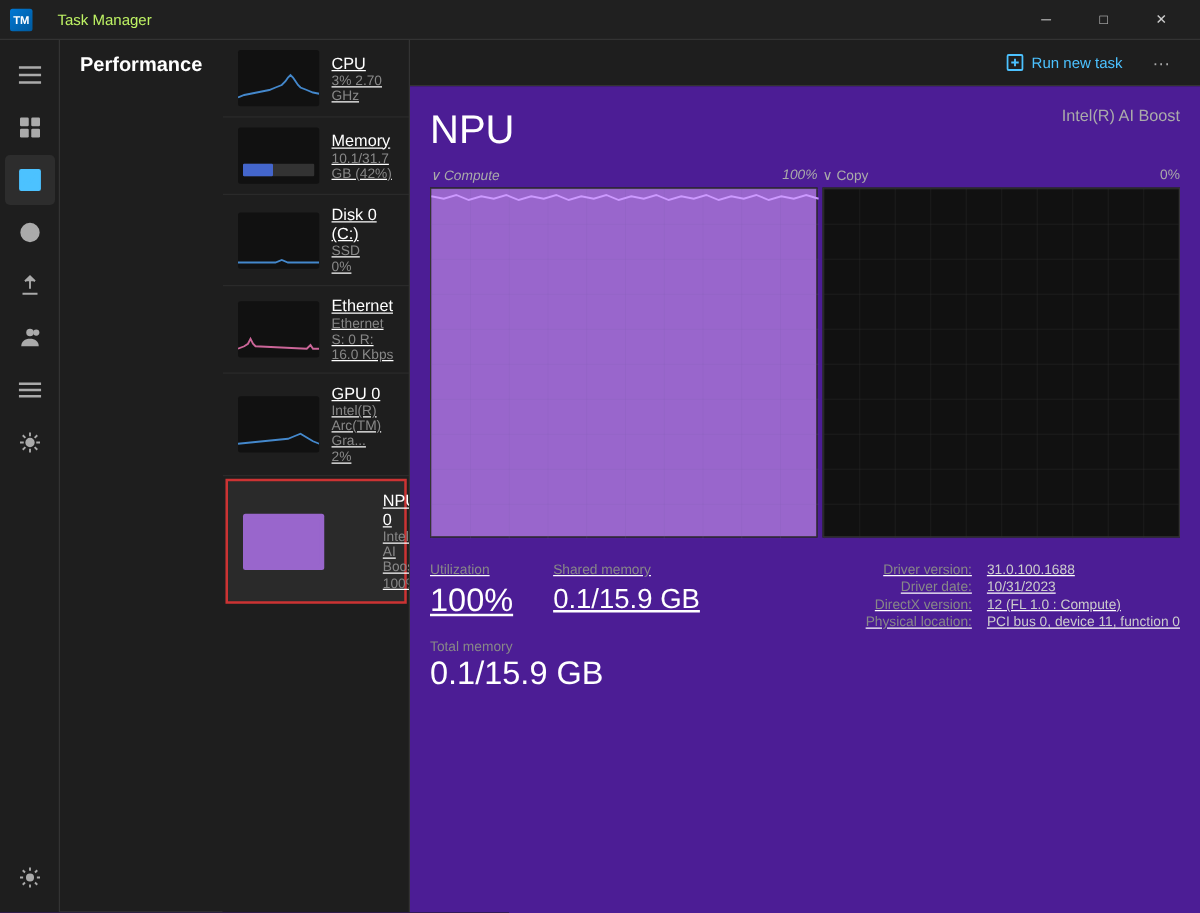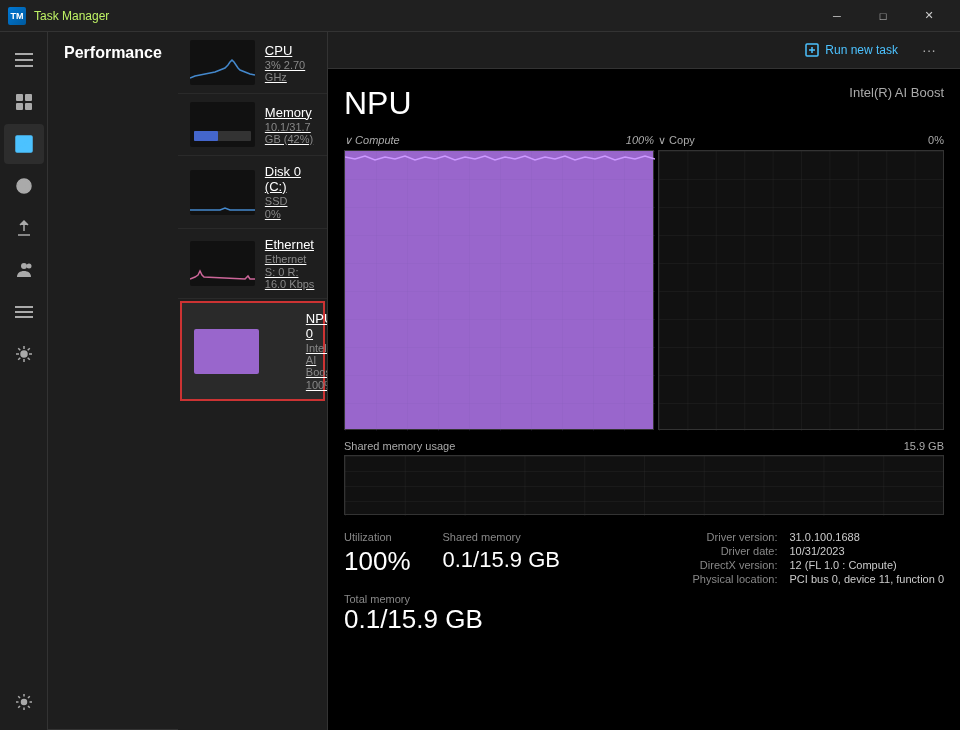--- a/index.html
+++ b/index.html
@@ -18,21 +18,21 @@
       background: #202020;
       display: flex;
       align-items: center;
       justify-content: space-between;
       padding: 0 8px;
       border-bottom: 1px solid #333;
     }
     .titlebar-left {
       display: flex;
       align-items: center;
-      gap: 8px;
+      gap: 20px;
     }
     .app-icon {
       width: 18px;
       height: 18px;
       background: linear-gradient(135deg, #0078d4, #005a9e);
       border-radius: 2px;
       display: flex;
       align-items: center;
       justify-content: center;
       font-size: 9px;
@@ -181,21 +181,21 @@
     .thumb-npu-fill {
       position: absolute;
       inset: 4px;
       background: #9966cc;
       border-radius: 2px;
     }
 
     
     .right-panel {
       flex: 1;
-      background: #000000;
+      background: #4c1d95;
       display: flex;
       flex-direction: column;
       padding: 16px;
     }
     .right-header {
       display: flex;
       justify-content: space-between;
       align-items: flex-start;
       margin-bottom: 12px;
     }
@@ -243,20 +243,21 @@
       background: #111;
       border: 1px solid #333;
       position: relative;
     }
 
     
     .stats-section {
       margin-top: 16px;
       display: flex;
       gap: 32px;
+      text-decoration: underline;
     }
     .stat-group {
       display: flex;
       flex-direction: column;
       gap: 4px;
     }
     .stat-label {
       font-size: 11px;
       color: #888888;
     }
@@ -450,20 +451,32 @@
             <polyline points="0,38 5,36 8,34 10,30 12,34 14,36 55,38 58,35 60,38 65,38" fill="none" stroke="#cc6699" stroke-width="1.5"></polyline>
           </svg>
         </div>
         <div class="device-info">
           <div class="device-name">Ethernet</div>
           <div class="device-sub">Ethernet</div>
           <div class="device-stat">S: 0 R: 16.0 Kbps</div>
         </div>
       </div>
 
+      <div class="device-item">
+        <div class="device-thumb">
+          <svg width="65" height="45" viewBox="0 0 65 45" style="position:absolute;inset:0;">
+            <polyline points="0,38 10,37 20,36 30,35 40,34 45,32 50,30 55,33 60,36 65,38" fill="none" stroke="#4488cc" stroke-width="1.5"></polyline>
+          </svg>
+        </div>
+        <div class="device-info">
+          <div class="device-name">GPU 0</div>
+          <div class="device-sub">Intel(R) Arc(TM) Gra...</div>
+          <div class="device-stat">2%</div>
+        </div>
+      </div>
 
       <div class="device-item selected-red" style="border:2px solid #cc3333; background:#2a2a2a; margin:2px;">
         <div class="device-thumb" style="background:#9966cc;">
           <div class="thumb-npu-fill"></div>
         </div>
         <div class="device-info">
           <div class="device-name">NPU 0</div>
           <div class="device-sub">Intel(R) AI Boost</div>
           <div class="device-stat">100%</div>
         </div>
@@ -527,36 +540,20 @@
                 <pattern id="grid2" width="29" height="28" patternUnits="userSpaceOnUse">
                   <path d="M 29 0 L 0 0 0 28" fill="none" stroke="#333" stroke-width="0.5"></path>
                 </pattern>
               </defs>
               <rect width="290" height="280" fill="url(#grid2)"></rect>
             </svg>
           </div>
         </div>
       </div>
 
-      <div class="shared-memory-section">
-        <div class="shared-memory-label">
-          <span>Shared memory usage</span>
-          <span>15.9 GB</span>
-        </div>
-        <div class="shared-memory-chart">
-          <svg width="100%" height="60" viewBox="0 0 630 60" preserveAspectRatio="none" style="position:absolute;inset:0;">
-            <defs>
-              <pattern id="grid3" width="63" height="15" patternUnits="userSpaceOnUse">
-                <path d="M 63 0 L 0 0 0 15" fill="none" stroke="#333" stroke-width="0.5"></path>
-              </pattern>
-            </defs>
-            <rect width="630" height="60" fill="url(#grid3)"></rect>
-          </svg>
-        </div>
-      </div>
 
       <div class="stats-section">
         <div class="stat-group">
           <div class="stat-label">Utilization</div>
           <div class="stat-value">100%</div>
         </div>
         <div class="stat-group">
           <div class="stat-label">Shared memory</div>
           <div class="stat-value-medium">0.1/15.9 GB</div>
         </div>

